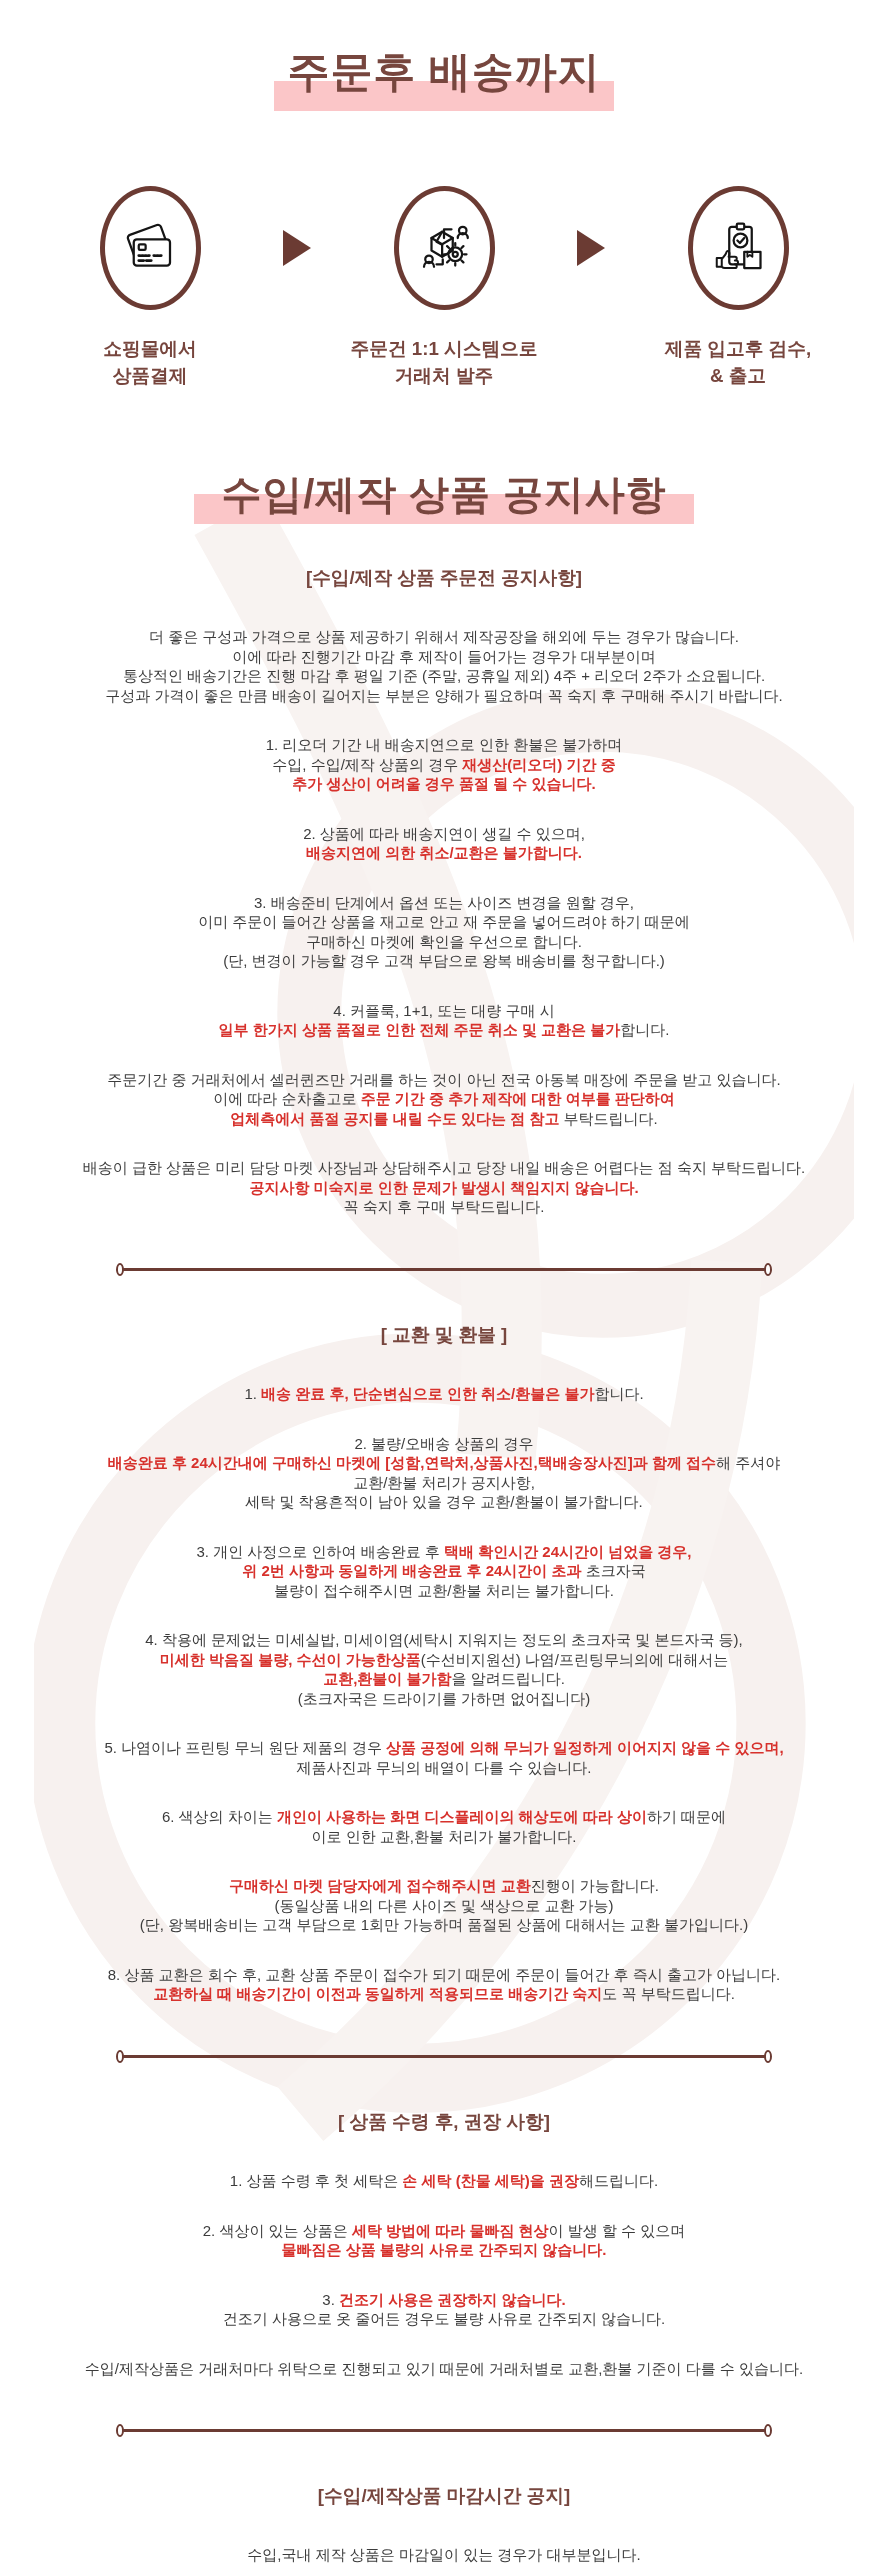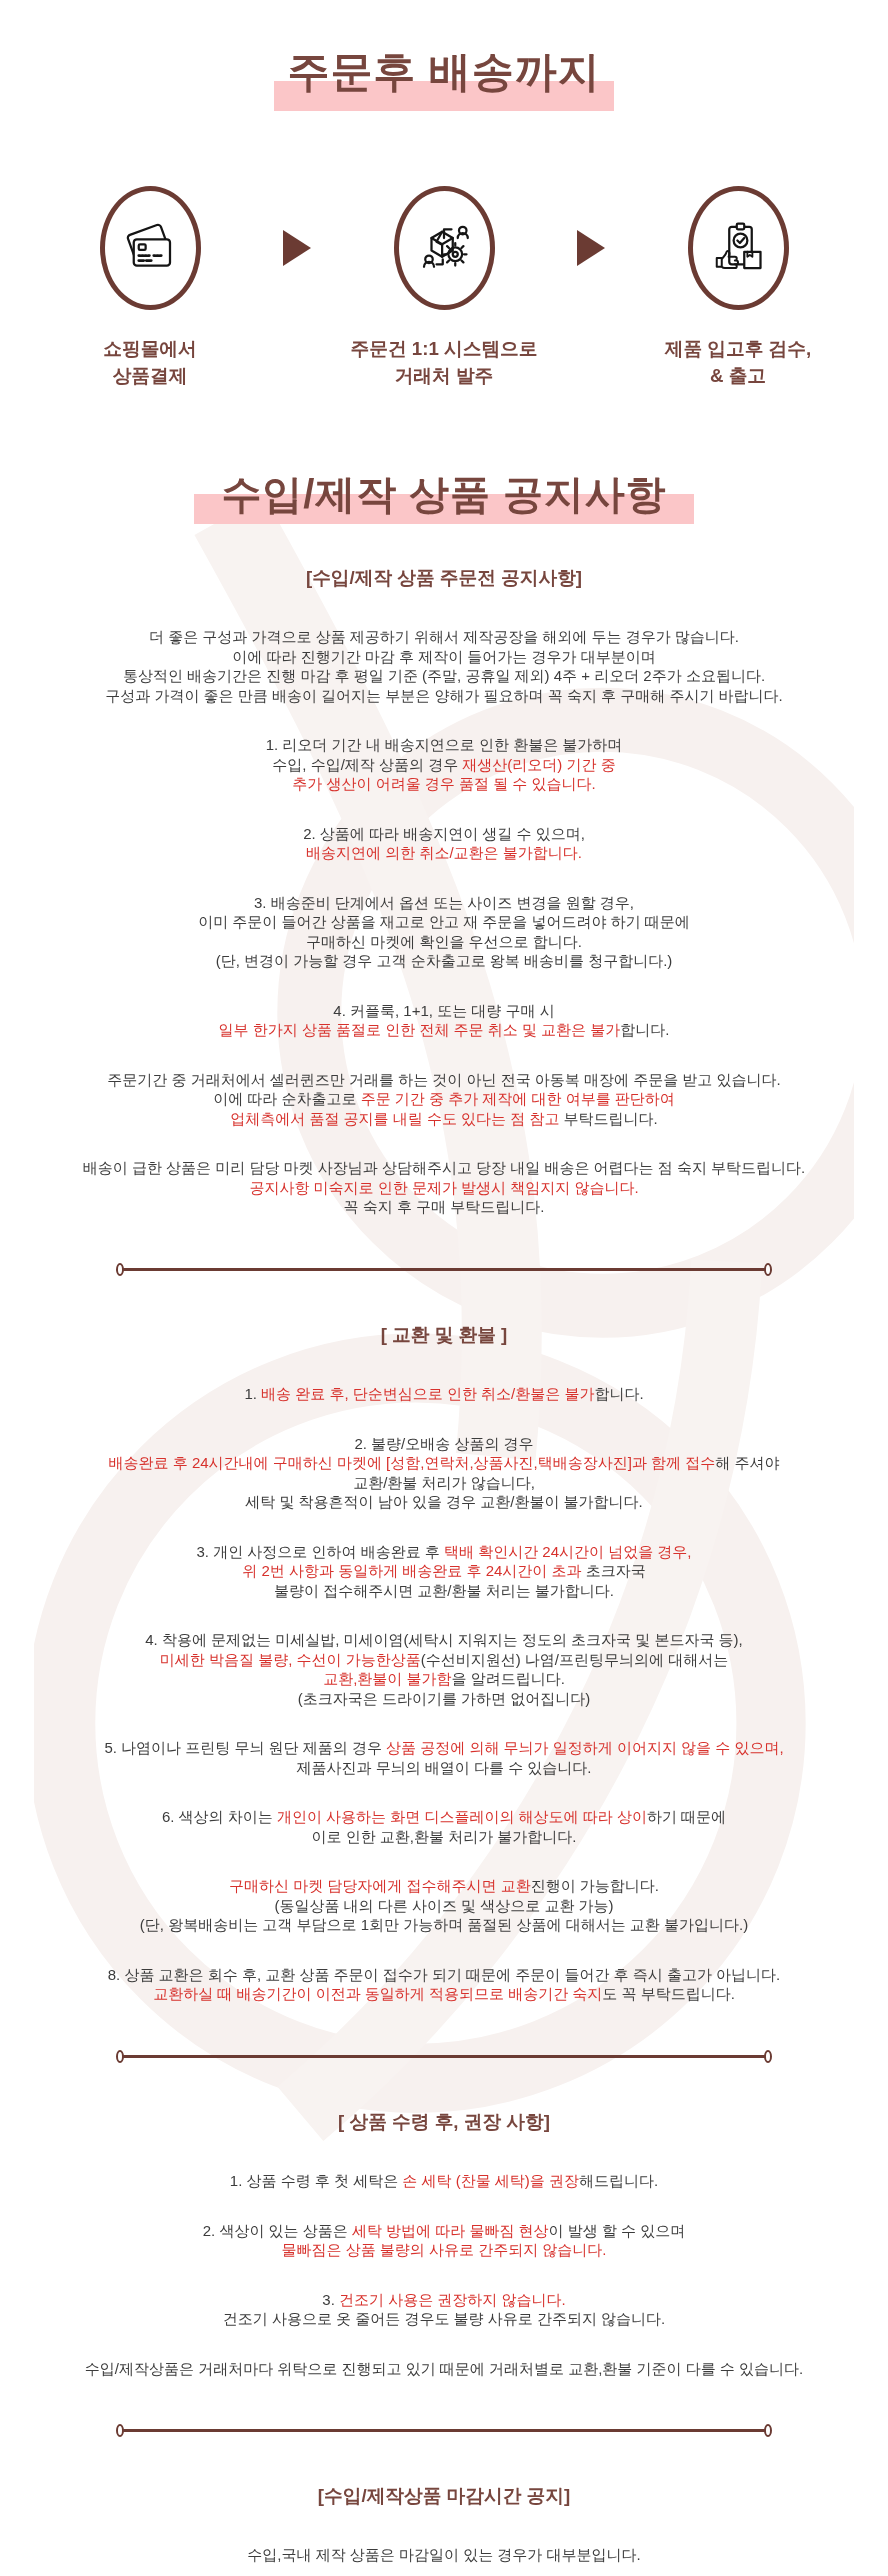--- a/index.html
+++ b/index.html
@@ -32,21 +32,21 @@
   .title2{display:inline-block;font-size:40px;font-weight:900;letter-spacing:0.9px;color:var(--brown);
           background:linear-gradient(180deg, transparent 44%, var(--pink) 44%);
           padding:0 27px 7px;line-height:1.15;}
 
   
   .blocks{margin-top:41px;text-align:center;color:var(--ink);font-size:15px;}
   .block-header{color:var(--brown);font-weight:800;font-size:18.7px;margin:41px 0 36px;}
   .block-para{margin:30px 0;line-height:19.5px;}
   .line{min-height:19.5px;}
   .seg{white-space:pre-wrap;}
-  .seg.red{color:var(--red);font-weight:400;}
+  .seg.red{color:var(--red);font-weight:700;}
   .block-divider{display:flex;align-items:center;justify-content:center;margin:46px 0;padding:0 82px;}
   .ring{flex:0 0 auto;width:8px;height:13.3px;border:2.7px solid var(--line);border-radius:50%;background:#fff;}
   .rule{flex:1 1 auto;height:3.6px;background:var(--line);margin:0 -0.9px;}
 
   .icon-svg{stroke:#151515;fill:none;stroke-width:3.6;stroke-linecap:round;stroke-linejoin:round;}
 </style>
 </head>
 <body>
 
 <div class="page">
@@ -141,21 +141,21 @@
           <div class="line"><span class="seg red">추가 생산이 어려울 경우 품절 될 수 있습니다.</span></div>
         </div>
         <div class="block-para">
           <div class="line"><span class="seg">2. 상품에 따라 배송지연이 생길 수 있으며,</span></div>
           <div class="line"><span class="seg red">배송지연에 의한 취소/교환은 불가합니다.</span></div>
         </div>
         <div class="block-para">
           <div class="line"><span class="seg">3. 배송준비 단계에서 옵션 또는 사이즈 변경을 원할 경우,</span></div>
           <div class="line"><span class="seg">이미 주문이 들어간 상품을 재고로 안고 재 주문을 넣어드려야 하기 때문에</span></div>
           <div class="line"><span class="seg">구매하신 마켓에 확인을 우선으로 합니다.</span></div>
-          <div class="line"><span class="seg">(단, 변경이 가능할 경우 고객 순차출고로 왕복 배송비를 청구합니다.)</span></div>
+          <div class="line"><span class="seg">(단, 변경이 가능할 경우 고객 부담으로 왕복 배송비를 청구합니다.)</span></div>
         </div>
         <div class="block-para">
           <div class="line"><span class="seg">4. 커플룩, 1+1, 또는 대량 구매 시</span></div>
           <div class="line"><span class="seg red">일부 한가지 상품 품절로 인한 전체 주문 취소 및 교환은 불가</span><span class="seg">합니다.</span></div>
         </div>
         <div class="block-para">
           <div class="line"><span class="seg">주문기간 중 거래처에서 셀러퀸즈만 거래를 하는 것이 아닌 전국 아동복 매장에 주문을 받고 있습니다.</span></div>
           <div class="line"><span class="seg">이에 따라 순차출고로 </span><span class="seg red">주문 기간 중 추가 제작에 대한 여부를 판단하여</span></div>
           <div class="line"><span class="seg red">업체측에서 품절 공지를 내릴 수도 있다는 점 참고</span><span class="seg"> 부탁드립니다.</span></div>
         </div>
@@ -169,21 +169,21 @@
           <span class="rule"></span>
           <span class="ring"></span>
         </div>
         <h3 class="block-header">[ 교환 및 환불 ]</h3>
         <div class="block-para">
           <div class="line"><span class="seg">1. </span><span class="seg red">배송 완료 후, 단순변심으로 인한 취소/환불은 불가</span><span class="seg">합니다.</span></div>
         </div>
         <div class="block-para">
           <div class="line"><span class="seg">2. 불량/오배송 상품의 경우</span></div>
           <div class="line"><span class="seg red">배송완료 후 24시간내에 구매하신 마켓에 [성함,연락처,상품사진,택배송장사진]과 함께 접수</span><span class="seg">해 주셔야</span></div>
-          <div class="line"><span class="seg">교환/환불 처리가 않습니다,</span></div>
+          <div class="line"><span class="seg">교환/환불 처리가 공지사항,</span></div>
           <div class="line"><span class="seg">세탁 및 착용흔적이 남아 있을 경우 교환/환불이 불가합니다.</span></div>
         </div>
         <div class="block-para">
           <div class="line"><span class="seg">3. 개인 사정으로 인하여 배송완료 후 </span><span class="seg red">택배 확인시간 24시간이 넘었을 경우,</span></div>
           <div class="line"><span class="seg red">위 2번 사항과 동일하게 배송완료 후 24시간이 초과</span><span class="seg"> 초크자국</span></div>
           <div class="line"><span class="seg">불량이 접수해주시면 교환/환불 처리는 불가합니다.</span></div>
         </div>
         <div class="block-para">
           <div class="line"><span class="seg">4. 착용에 문제없는 미세실밥, 미세이염(세탁시 지워지는 정도의 초크자국 및 본드자국 등),</span></div>
           <div class="line"><span class="seg red">미세한 박음질 불량, 수선이 가능한상품</span><span class="seg">(수선비지원선) 나염/프린팅무늬의에 대해서는</span></div>

